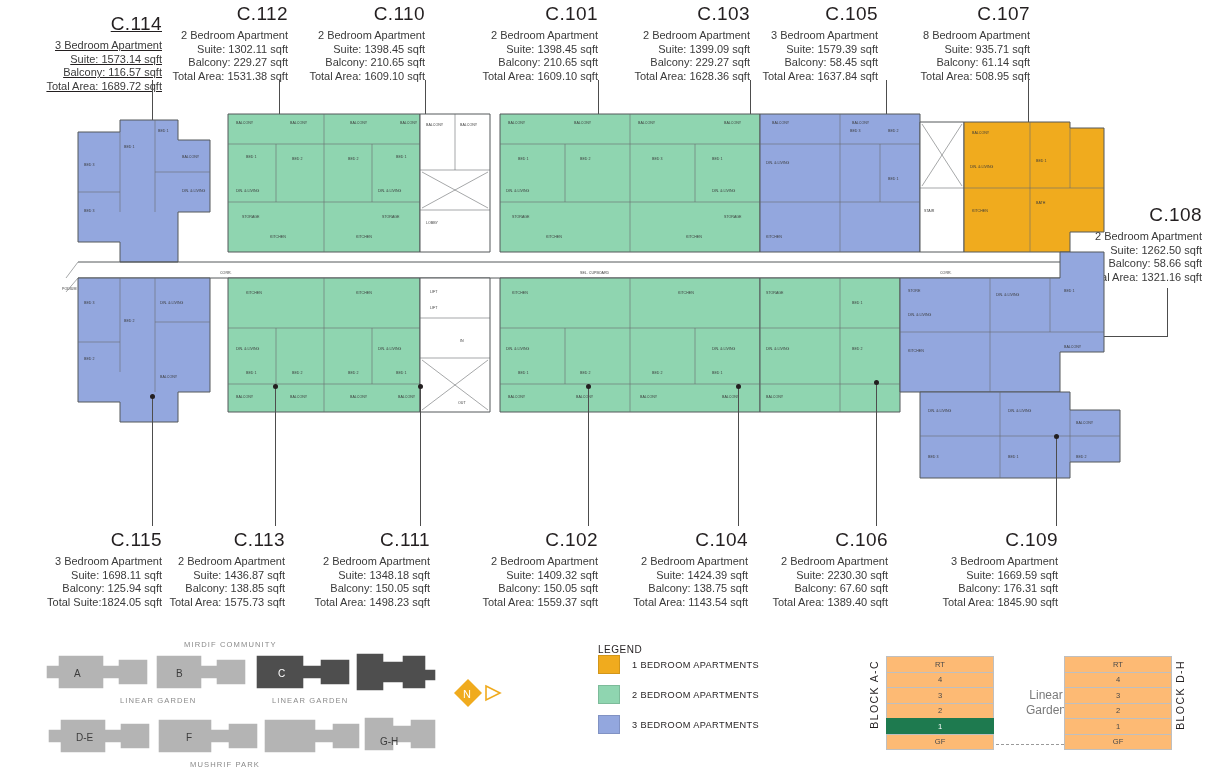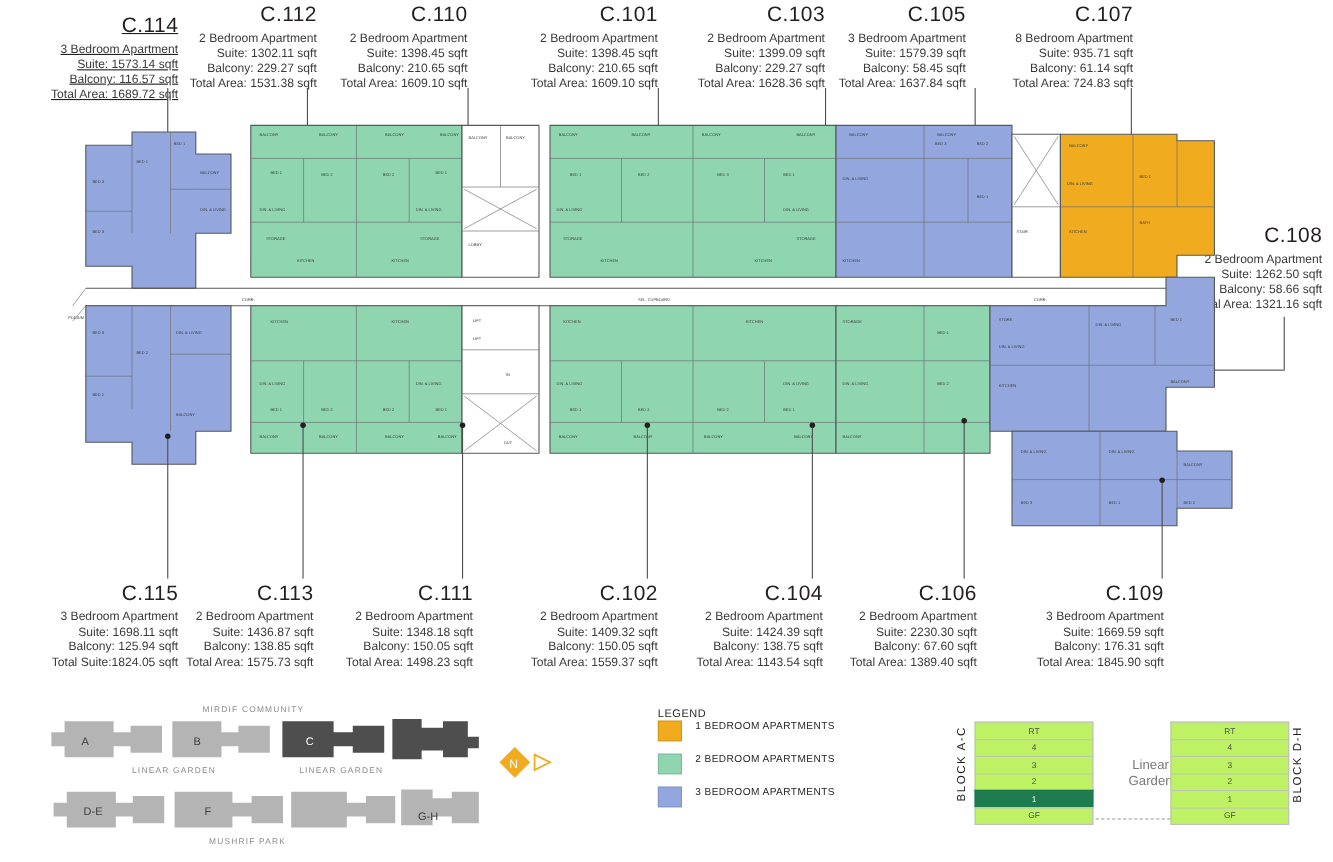--- a/index.html
+++ b/index.html
@@ -27,38 +27,38 @@
   .leader.h{height:1px;}
   .dot{position:absolute;width:5px;height:5px;border-radius:50%;background:#231f20;}
 
   
   .plan{position:absolute;left:60px;top:92px;width:1120px;height:420px;}
   .plan svg{display:block;}
 
   
   .legend{position:absolute;left:598px;top:644px;}
   .legend .ttl{font-size:10px;letter-spacing:.5px;color:#231f20;margin-bottom:0;}
-  .legend .row{display:flex;margin-bottom:11px;}
+  .legend .row{display:flex;align-items:center;margin-bottom:11px;}
   .legend .sw{width:20px;height:17px;margin-right:12px;border:1px solid rgba(0,0,0,.12);}
   .legend .lb{font-size:9.2px;letter-spacing:.4px;color:#231f20;}
 
   
   .keyplan{position:absolute;left:40px;top:640px;width:420px;height:130px;}
   .kp-label{position:absolute;font-size:7.6px;letter-spacing:1.1px;color:#8a8a8a;}
 
   
   .north{position:absolute;left:452px;top:675px;width:56px;height:40px;}
 
   
   .stacks{position:absolute;left:868px;top:648px;width:310px;height:108px;}
   .stack{position:absolute;width:108px;}
   .stack .cell{
     height:14.5px;border:1px solid #bfbfbf;border-bottom:none;
     font-size:7.6px;display:flex;align-items:center;justify-content:center;
-    color:#4a4a4a;background:#bef264;
+    color:#4a4a4a;background:#fdba74;
   }
   .stack .cell:last-child{border-bottom:1px solid #bfbfbf;}
   .stack .cell.hl{background:#1e7a4f;color:#fff;border-color:#1e7a4f;}
   .vlabel{
     position:absolute;font-size:10.5px;letter-spacing:1.4px;color:#231f20;
     writing-mode:vertical-rl;transform:rotate(180deg);font-weight:400;
   }
   .lg-text{position:absolute;font-size:12px;color:#7a7a7a;line-height:1.25;text-align:center;}
   .dashline{position:absolute;border-top:1px dashed #9a9a9a;}
 </style>
@@ -125,21 +125,21 @@
     <div class="ln">Total Area: 1637.84 sqft</div>
   </div>
   <div class="leader v" style="left:886px;top:80px;height:62px;"></div>
   <div class="dot" style="left:884px;top:140px;"></div>
 
   <div class="unit" style="left:900px;top:2px;width:130px;">
     <div class="code">C.107</div>
     <div class="ln">8 Bedroom Apartment</div>
     <div class="ln">Suite: 935.71 sqft</div>
     <div class="ln">Balcony: 61.14 sqft</div>
-    <div class="ln">Total Area: 724.83 sqft</div>
+    <div class="ln">Total Area: 508.95 sqft</div>
   </div>
   <div class="leader v" style="left:1028px;top:80px;height:122px;"></div>
   <div class="dot" style="left:1026px;top:200px;"></div>
 
   <div class="unit" style="left:1050px;top:203px;width:152px;">
     <div class="code">C.108</div>
     <div class="ln">2 Bedroom Apartment</div>
     <div class="ln">Suite: 1262.50 sqft</div>
     <div class="ln">Balcony: 58.66 sqft</div>
     <div class="ln">Total Area: 1321.16 sqft</div>

